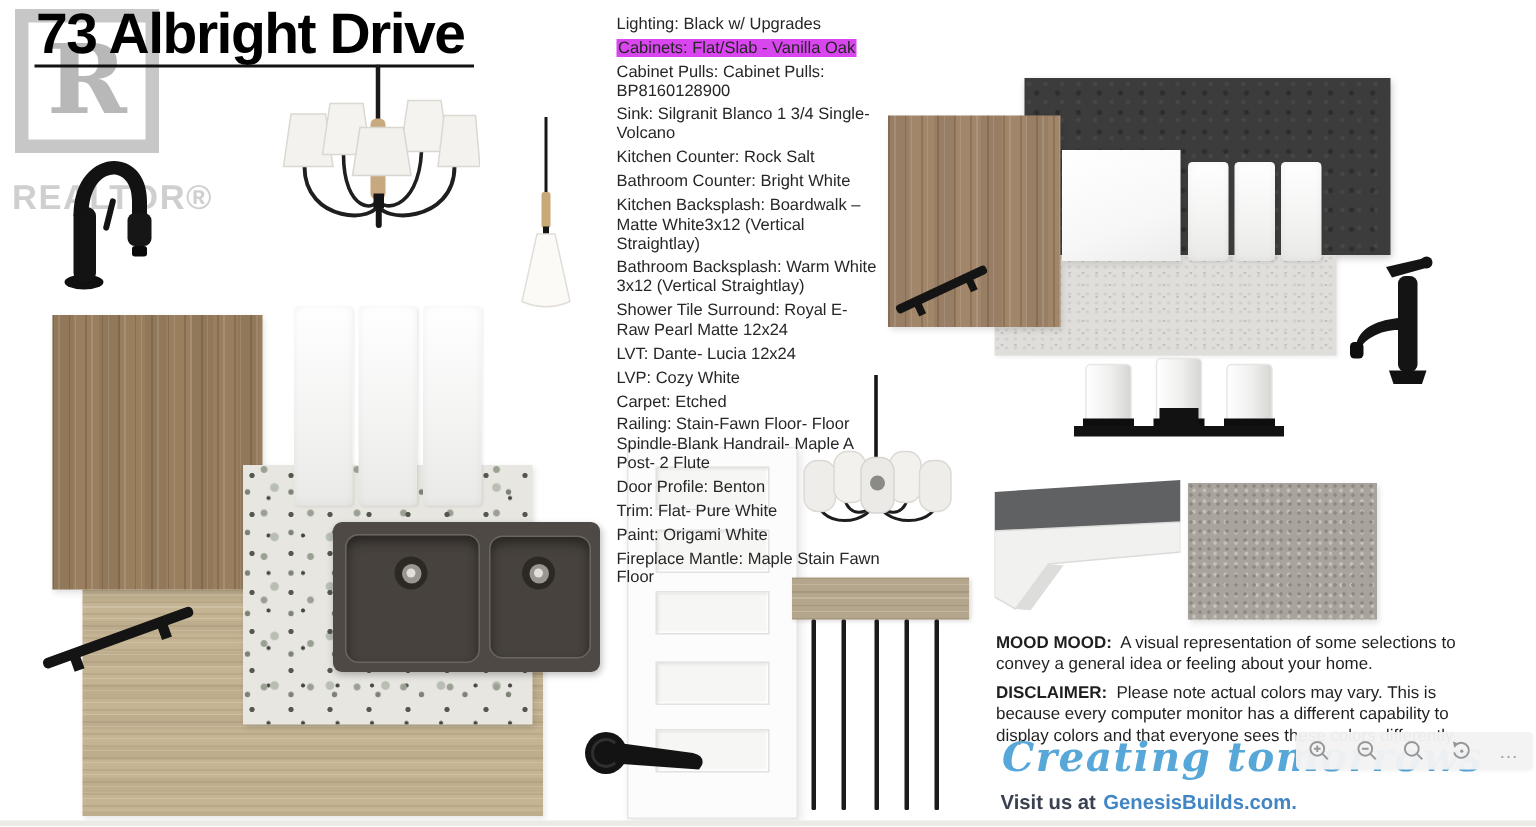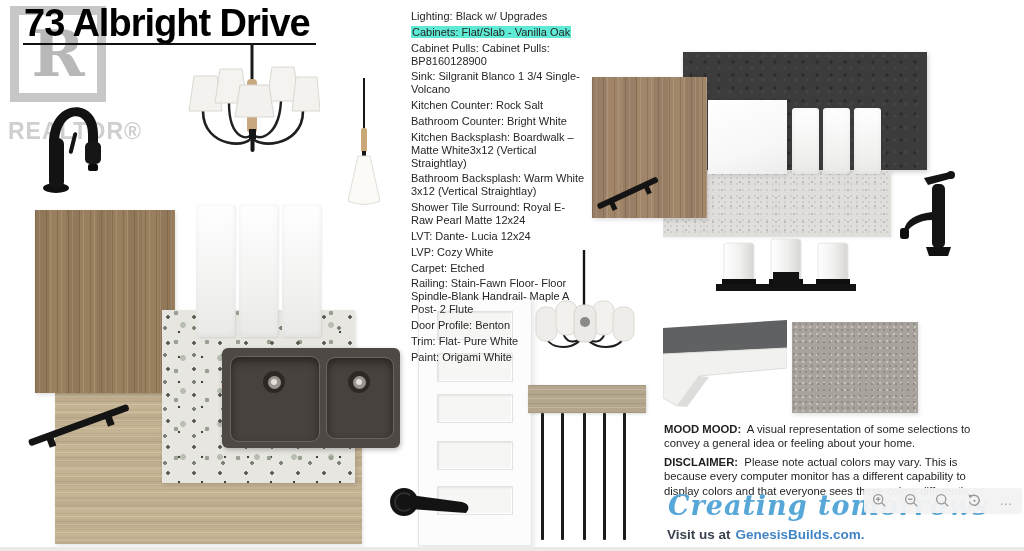--- a/index.html
+++ b/index.html
@@ -12,21 +12,21 @@
   #title-underline{left:23px;top:43px;width:293px;height:2px;background:#111;}
   #watermark{left:8px;top:6px;opacity:.62;}
   #wm-box{width:78px;height:78px;border:9px solid #a6a6a6;background:#fff;display:flex;
           align-items:center;justify-content:center;margin-left:2px;}
   #wm-box span{font-family:"DejaVu Serif",serif;font-size:64px;font-weight:bold;color:#8e8e8e;line-height:1;}
   #wm-text{margin-top:16px;font-size:23px;font-weight:bold;letter-spacing:1px;color:#b2b2b2;}
 
   
   #specs{left:395px;top:10px;width:194px;font-size:11px;line-height:1.17;color:#262626;}
   .spec{margin-bottom:3px;padding-left:16px;}
-  .hl{background:#5eead4;padding:0 1px;}
+  .hl{background:#d946ef;padding:0 1px;}
 
   
   .wood-v{background-color:#9a7f5f;background-image:
      repeating-linear-gradient(90deg,rgba(62,42,22,.20) 0 1px,transparent 1px 4px,
        rgba(255,255,255,.12) 4px 5px,transparent 5px 11px),
      repeating-linear-gradient(90deg,rgba(0,0,0,.06) 0 14px,transparent 14px 31px);
      box-shadow:1px 2px 4px rgba(0,0,0,.12);}
   .wood-right{background-color:#a1866a;}
   .floor-h{background-color:#c5b493;background-image:
      repeating-linear-gradient(180deg,rgba(120,100,70,.14) 0 1px,transparent 1px 3px,
@@ -286,20 +286,21 @@
     <div class="spec"><span>Kitchen Backsplash: Boardwalk – Matte White3x12 (Vertical Straightlay)</span></div>
     <div class="spec"><span>Bathroom Backsplash: Warm White 3x12 (Vertical Straightlay)</span></div>
     <div class="spec"><span>Shower Tile Surround: Royal E- Raw Pearl Matte 12x24</span></div>
     <div class="spec"><span>LVT: Dante- Lucia 12x24</span></div>
     <div class="spec"><span>LVP: Cozy White</span></div>
     <div class="spec"><span>Carpet: Etched</span></div>
     <div class="spec"><span>Railing: Stain-Fawn Floor- Floor Spindle-Blank Handrail- Maple A Post- 2 Flute</span></div>
     <div class="spec"><span>Door Profile: Benton</span></div>
     <div class="spec"><span>Trim: Flat- Pure White</span></div>
     <div class="spec"><span>Paint: Origami White</span></div>
+    <div class="spec"><span>Fireplace Mantle: Maple Stain Fawn Floor</span></div>
   </div>
 
   <div class="abs" id="notes">
     <p>
       <b>MOOD MOOD:</b>&nbsp;
       <span>A visual representation of some selections to convey a general idea or feeling about your home.</span>
     </p>
     <p>
       <b>DISCLAIMER:</b>&nbsp;
       <span>Please note actual colors may vary. This is because every computer monitor has a different capability to display colors and that everyone sees these colors differently.</span>

